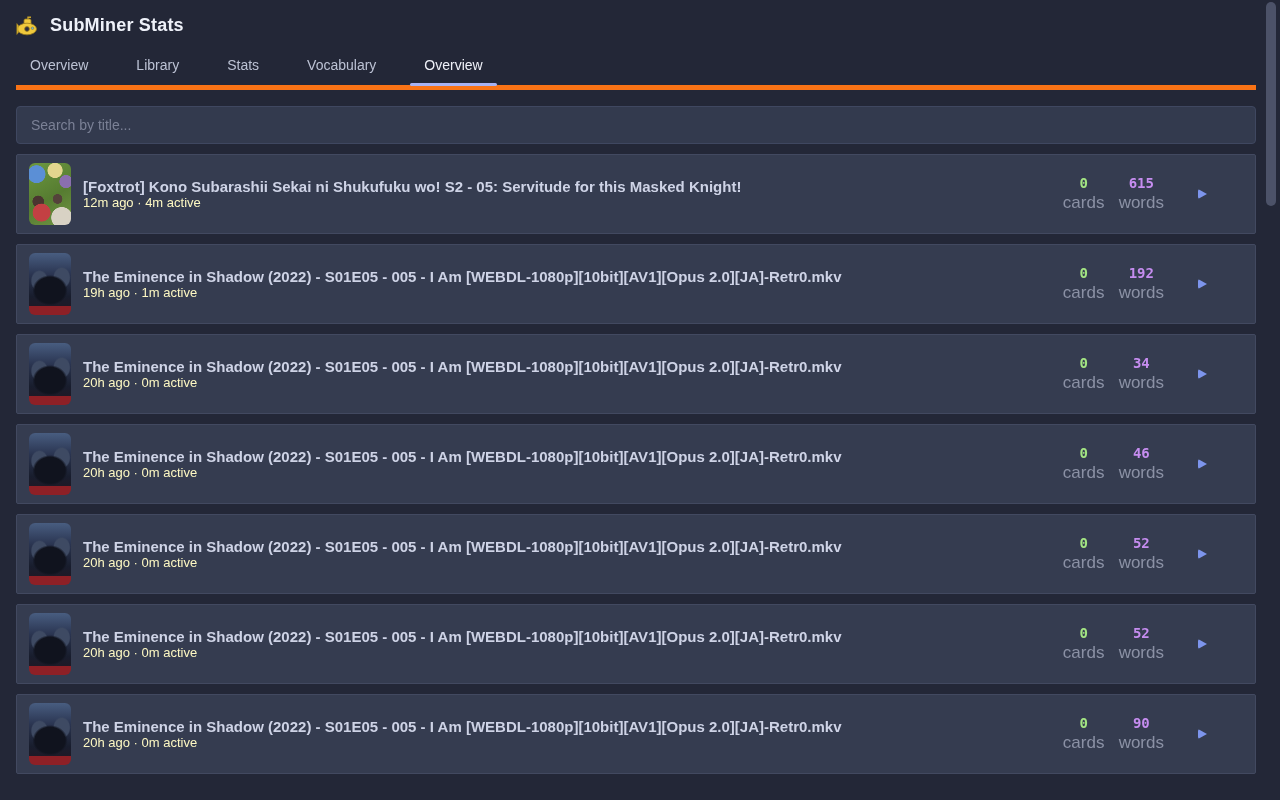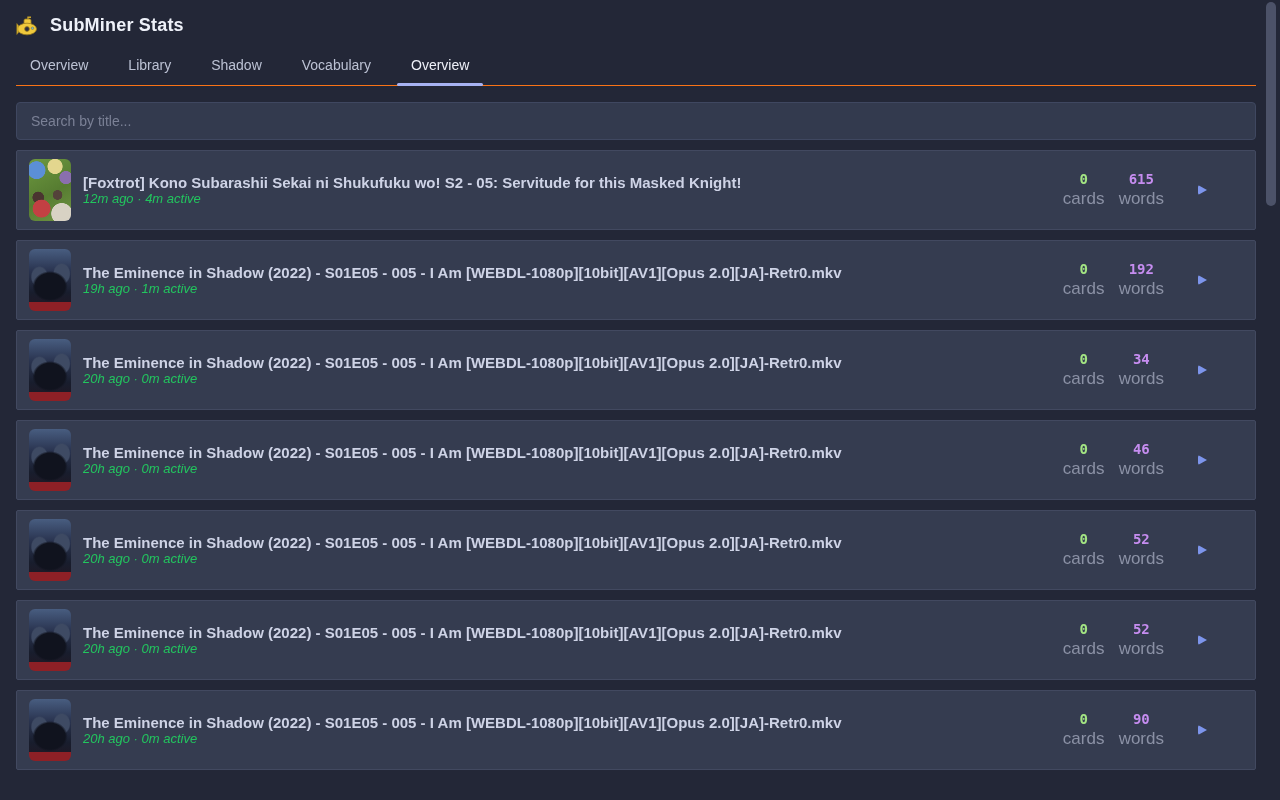--- a/index.html
+++ b/index.html
@@ -11,21 +11,21 @@
     position: relative;
   }
   .page { width: 1240px; margin-left: 16px; }
 
   
   .header { display: flex; align-items: center; gap: 12px; padding-top: 15px; }
   .logo { width: 22px; height: 20px; display: inline-block; }
   .app-title { font-size: 18px; font-weight: 700; color: #eef1f9; letter-spacing: 0.2px; }
 
   
-  .tabs { display: flex; gap: 12px; margin-top: 12px; border-bottom: 1px solid #f97316; }
+  .tabs { display: flex; gap: 20px; margin-top: 12px; border-bottom: 5px solid #f97316; }
   .tab {
     padding: 9px 14px 12px 14px;
     font-size: 14px;
     color: #bcc2d4;
     cursor: pointer;
     position: relative;
     background: none; border: none;
     font-family: inherit;
   }
   .tab.active { color: #eef0f8; font-weight: 500; }
@@ -103,21 +103,21 @@
   }
   .info { flex: 1; min-width: 0; padding-right: 16px; }
   .title {
     font-size: 15px;
     font-weight: 600;
     color: #ced3e6;
     white-space: nowrap;
     overflow: hidden;
     text-overflow: ellipsis;
   }
-  .meta { font-size: 13px; color: #22c55e; margin-top: 0; font-style: italic; }
+  .meta { font-size: 13px; color: #fef9c3; margin-top: 0; }
 
   .stats { display: flex; align-items: center; gap: 14px; padding-right: 28px; flex-shrink: 0; }
   .stat { min-width: 42px; text-align: center; }
   .num {
     font-family: "DejaVu Sans Mono", "Liberation Mono", monospace;
     font-size: 14px;
     font-weight: 700;
   }
   .num-green { color: #a3e583; }
   .num-purple { color: #c68df0; }
@@ -163,21 +163,21 @@
         <circle cx="11" cy="13" r="2.4" fill="#2a2e42" stroke="#9a7c1e" stroke-width="0.8"></circle>
         <circle cx="16.5" cy="12.2" r="1.3" fill="#6fb4d8" stroke="#9a7c1e" stroke-width="0.6"></circle>
       </svg>
     </span>
     <span class="app-title">SubMiner Stats</span>
   </div>
 
   <div class="tabs">
     <button class="tab">Overview</button>
     <button class="tab">Library</button>
-    <button class="tab">Shadow</button>
+    <button class="tab">Stats</button>
     <button class="tab">Vocabulary</button>
     <button class="tab active">Overview</button>
   </div>
 
   <div class="search-wrap">
     <input class="search-input" type="text" placeholder="Search by title..." style="">
   </div>
 
 
   <div class="session-list">

